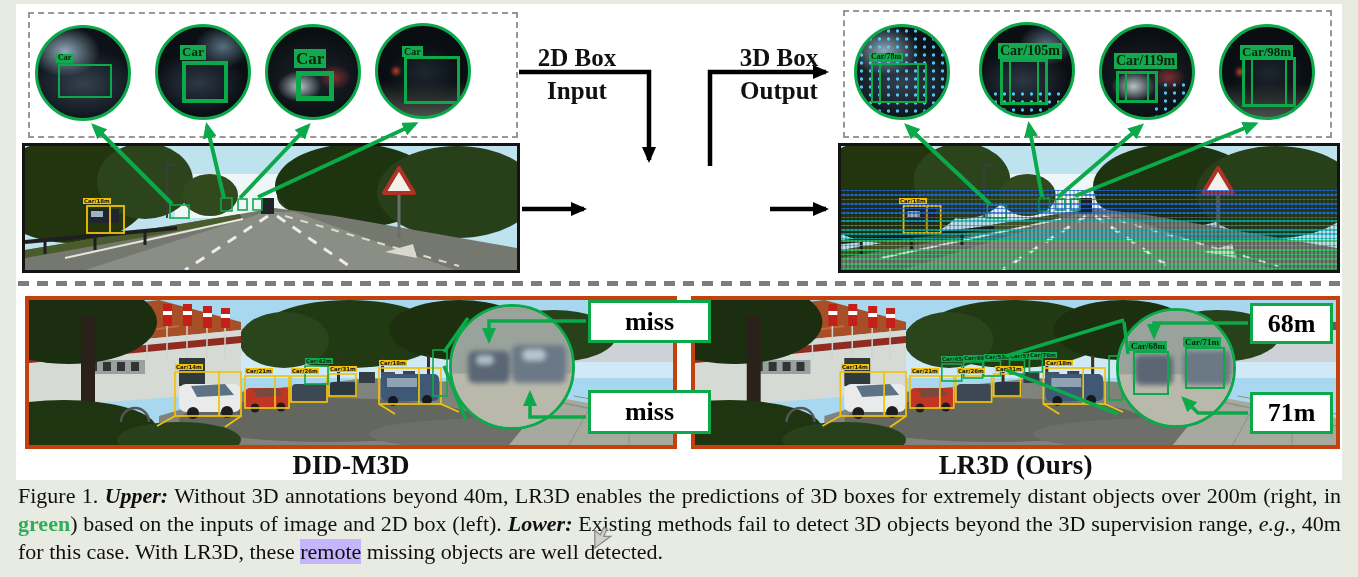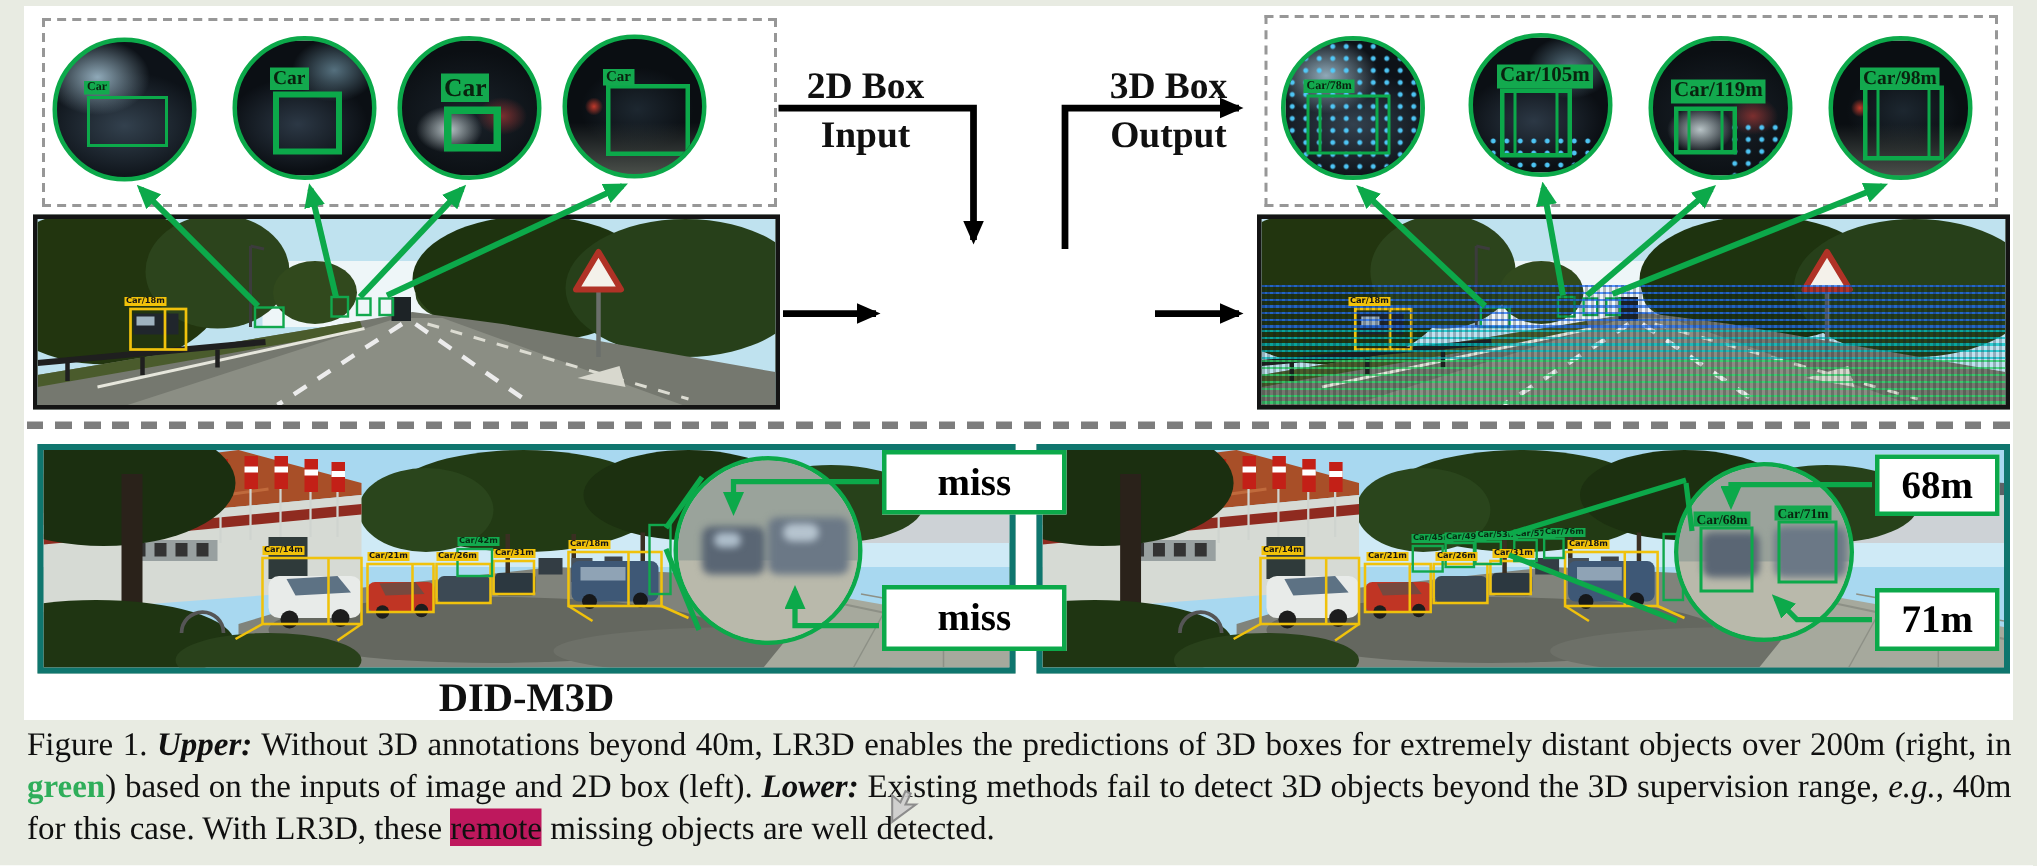--- a/index.html
+++ b/index.html
@@ -12,42 +12,42 @@
   .dots{position:absolute;inset:0;background-image:radial-gradient(circle,rgba(80,205,255,.95) 1.3px,rgba(80,205,255,0) 2px);background-size:9px 8px;}
   .gbox{position:absolute;border:3px solid #0ca94a;box-sizing:border-box;}
   .gbox .iv{position:absolute;inset:0;border-left:2px solid #0ca94a;border-right:2px solid #0ca94a;margin:0 6px;}
   .cchip{position:absolute;background:#13a94e;color:#09230f;font-weight:bold;line-height:1.12;
          padding:0 2px;white-space:nowrap;z-index:2;}
   .flowlabel{position:absolute;font-weight:bold;font-size:25px;line-height:27px;text-align:center;z-index:6;}
   .lr3d{position:absolute;left:595px;top:167px;width:172px;height:84px;background:#fff;border:4px solid #000;
         border-radius:22px;box-sizing:border-box;display:flex;align-items:center;justify-content:center;
         font-weight:bold;font-size:33px;z-index:6;}
   .uimg{position:absolute;border:3px solid #141414;box-sizing:border-box;background:#9db6a8;overflow:hidden;z-index:1;}
-  .limg{position:absolute;border:4px solid #0f766e;box-sizing:border-box;background:#9db6a8;overflow:hidden;z-index:1;}
+  .limg{position:absolute;border:4px solid #c2410c;box-sizing:border-box;background:#9db6a8;overflow:hidden;z-index:1;}
   .scene{position:absolute;inset:0;width:100%;height:100%;}
   .lband{position:absolute;left:0;width:100%;z-index:2;}
   .chip{position:absolute;font:bold 5.5px "DejaVu Sans",sans-serif;line-height:1.15;padding:0 1px;
         color:#151515;white-space:nowrap;z-index:4;}
   .chip.y{background:#f2c20a;}
   .chip.g{background:#13a94e;color:#062d12;}
   .divider{position:absolute;left:18px;top:281px;width:1322px;height:5px;
            background:repeating-linear-gradient(90deg,#7d7d7d 0 11px,rgba(0,0,0,0) 11px 19px);}
   .zcircle{position:absolute;border-radius:50%;border:3.5px solid #0ca94a;box-sizing:border-box;
            overflow:hidden;background:#b7b7ab;z-index:3;}
   .blob{position:absolute;filter:blur(2.5px);border-radius:6px;}
   .callout{position:absolute;background:#fff;border:3px solid #0ca94a;box-sizing:border-box;z-index:6;
            display:flex;align-items:center;justify-content:center;font-weight:bold;font-size:26px;color:#000;}
   .imgtitle{position:absolute;top:450px;font-weight:bold;font-size:27px;text-align:center;z-index:2;}
   .overlay{position:absolute;left:0;top:0;z-index:5;pointer-events:none;}
   .caption{position:absolute;left:18px;top:482px;width:1323px;font-size:22px;line-height:28px;
            text-align:justify;z-index:2;}
   .cap-b{font-weight:bold;font-style:italic;}
   .cap-green{font-weight:bold;color:#2fae5a;}
   .cap-i{font-style:italic;}
-  .cap-hl{background:#be185d;}
+  .cap-hl{background:#c4b5fd;}
   .cursor{position:absolute;left:592px;top:524px;z-index:9;}
 </style>
 </head>
 <body>
 
 <div class="page">
   <div class="figbg"></div>
 
   <svg width="0" height="0" style="position:absolute">
     <defs>
@@ -352,20 +352,21 @@
       <path d="M1248,413 H1198 L1184,399" marker-end="url(#ag)"></path>
       <line x1="444" y1="352" x2="468" y2="318"></line>
       <line x1="444" y1="366" x2="466" y2="420"></line>
       <line x1="1128" y1="354" x2="1124" y2="322"></line>
       <line x1="1006" y1="356" x2="1124" y2="320"></line>
       <line x1="1006" y1="370" x2="1118" y2="414"></line>
     </g>
   </svg>
 
   <div class="imgtitle" style="left:25px;width:652px;">DID-M3D</div>
+  <div class="imgtitle" style="left:691px;width:649px;">LR3D (Ours)</div>
 
   <div class="caption"><span>Figure 1.  </span><span class="cap-b">Upper:</span><span>  Without 3D annotations beyond 40m, LR3D enables the predictions of 3D boxes for extremely distant objects over 200m (right, in </span><span class="cap-green">green</span><span>) based on the inputs of image and 2D box (left).  </span><span class="cap-b">Lower:</span><span>  Existing methods fail to detect 3D objects beyond the 3D supervision range, </span><span class="cap-i">e.g.</span><span>, 40m for this case.  With LR3D, these </span><span class="cap-hl">remote</span><span> missing objects are well detected.</span></div>
 
   <svg class="cursor" width="22" height="26" viewBox="0 0 15 19">
     <g transform="translate(0,19) scale(1,-1)">
       <polygon points="1.5,1.5 1.5,14.5 5.5,11 8,16.5 10.5,15.3 8,10 13,10" fill="rgba(205,205,205,0.9)" stroke="#8c8c8c" stroke-width="1"></polygon>
     </g>
   </svg>
 </div>
 

